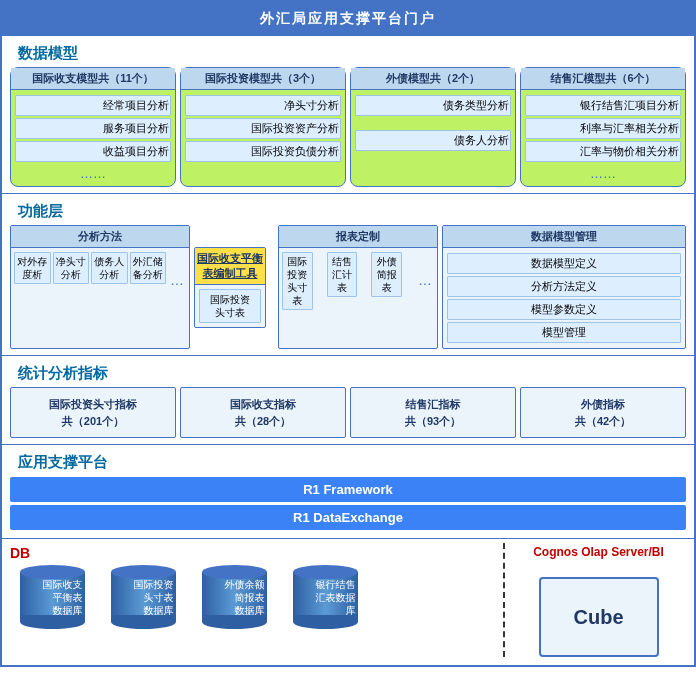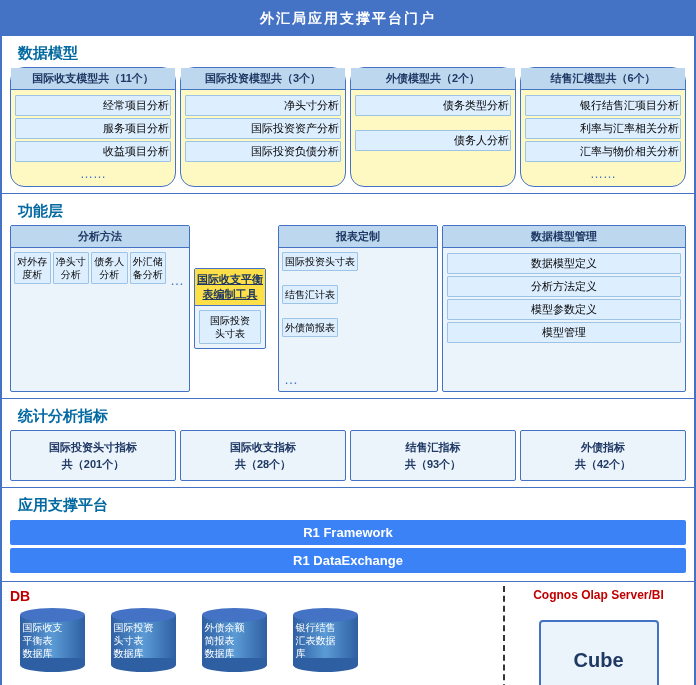--- a/index.html
+++ b/index.html
@@ -46,22 +46,22 @@
     
     .data-model-row {
       display: flex;
       gap: 4px;
       margin-top: 2px;
     }
 
     .model-group {
       flex: 1;
       border: 1.5px solid #4472C4;
-      border-radius: 14px;
-      background: #fef9c3;
+      border-radius: 8px;
+      background: #bef264;
     }
 
     .model-group-title {
       background: #BDD7EE;
       border-bottom: 1px solid #4472C4;
       text-align: center;
       font-size: 11px;
       font-weight: bold;
       padding: 3px 2px;
       color: #1F3864;
@@ -144,21 +144,20 @@
 
     .report-group {
       width: 160px;
     }
 
     .report-items-row {
       display: flex;
       gap: 14px;
       padding: 4px 3px;
       align-items: flex-start;
-      flex-direction: column;
     }
 
     .report-item {
       background: #DDEEFF;
       border: 1px solid #9DC3E6;
       text-align: center;
       font-size: 10px;
       padding: 2px 2px;
       border-radius: 1px;
       flex: 1;
@@ -316,21 +315,21 @@
       width: 65px;
       height: 14px;
       background: #2E5FA3;
       border-radius: 0 0 50% 50%;
       position: relative;
       z-index: 2;
       margin-top: -7px;
     }
 
     .cylinder-label {
-      text-align: left;
+      text-align: right;
       font-size: 10px;
       color: #fff;
       position: absolute;
       top: 50%;
       left: 50%;
       transform: translate(-50%, -50%);
       width: 60px;
       line-height: 1.3;
       z-index: 3;
     }

